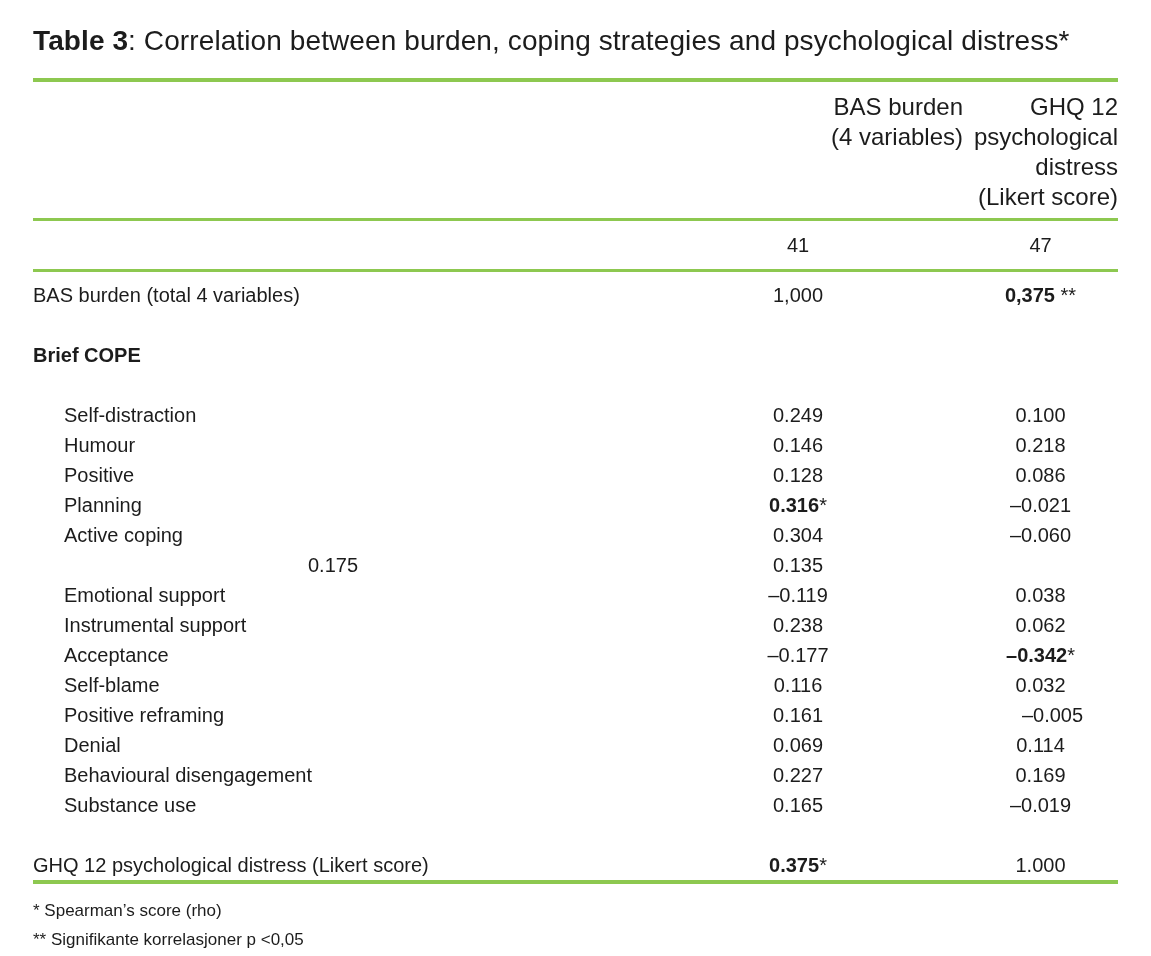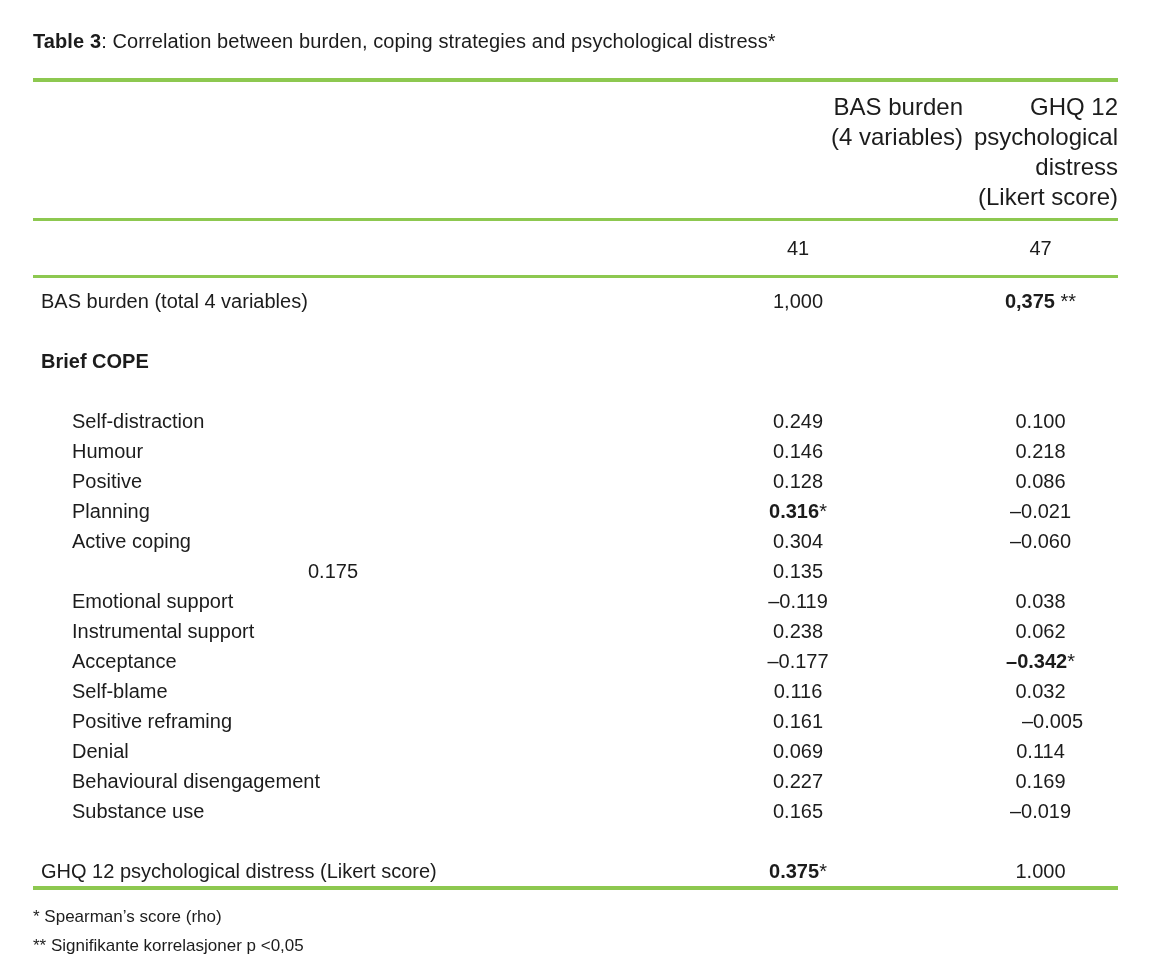--- a/index.html
+++ b/index.html
@@ -1,36 +1,36 @@
 <!DOCTYPE html>
 <html style="--accent: #8dc850; --ink: #1c1c1c;"><head>
 <meta charset="utf-8">
 <style>
   :root { --accent: #8dc850; --ink: #1c1c1c; }
   * { margin: 0; padding: 0; box-sizing: border-box; }
   html, body { width: 1151px; height: 956px; background: #ffffff; overflow: hidden; }
   body { font-family: "Liberation Sans", "DejaVu Sans", sans-serif; color: var(--ink); }
   .page { padding: 26px 33px 0 33px; }
 
-  .title { font-size: 20px; font-weight: 400; line-height: 30px; margin-bottom: 22px; letter-spacing: 0.1px; }
+  .title { font-size: 28px; font-weight: 400; line-height: 30px; margin-bottom: 22px; letter-spacing: 0.1px; }
   .bold { font-weight: 700; }
 
   .rule { border: 0; background: var(--accent); width: 100%; }
   .rule.thick { height: 4px; }
   .rule.thin { height: 3px; }
 
   .grid { display: grid; grid-template-columns: 600px 330px 155px; align-items: center; }
-  .c0 { text-align: left; font-size: 20px; margin-left: 8px; }
+  .c0 { text-align: left; font-size: 20px; }
   .c1, .c2 { text-align: center; font-size: 20px; }
   .indent { padding-left: 31px; }
 
   .header-grid { padding: 10px 0 6px 0; align-items: start; }
   .header-grid .c1 div, .header-grid .c2 div { line-height: 30px; font-size: 24px; text-align: right; }
 
-  .n-row { height: 54px; }
+  .n-row { height: 48px; }
 
   .tbody { padding-top: 8px; }
   .row { height: 30px; }
   .row.spacer { height: 30px; }
   .suffix { font-weight: 400; }
   .shift { padding-left: 24px; }
 
   .footnotes { padding-top: 12px; font-size: 17px; line-height: 29px; }
 </style>
 </head>

